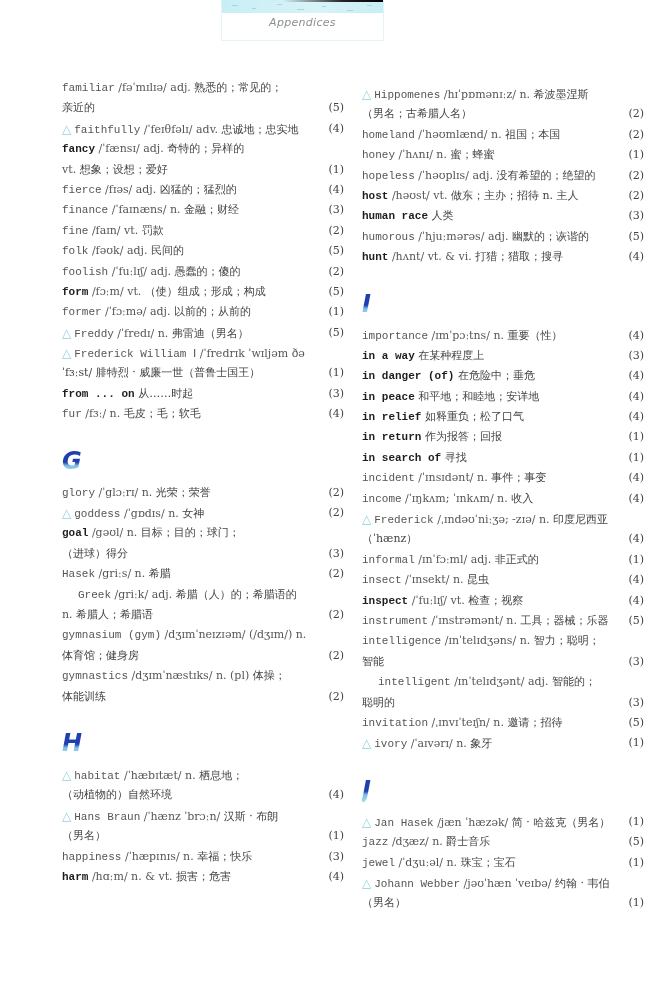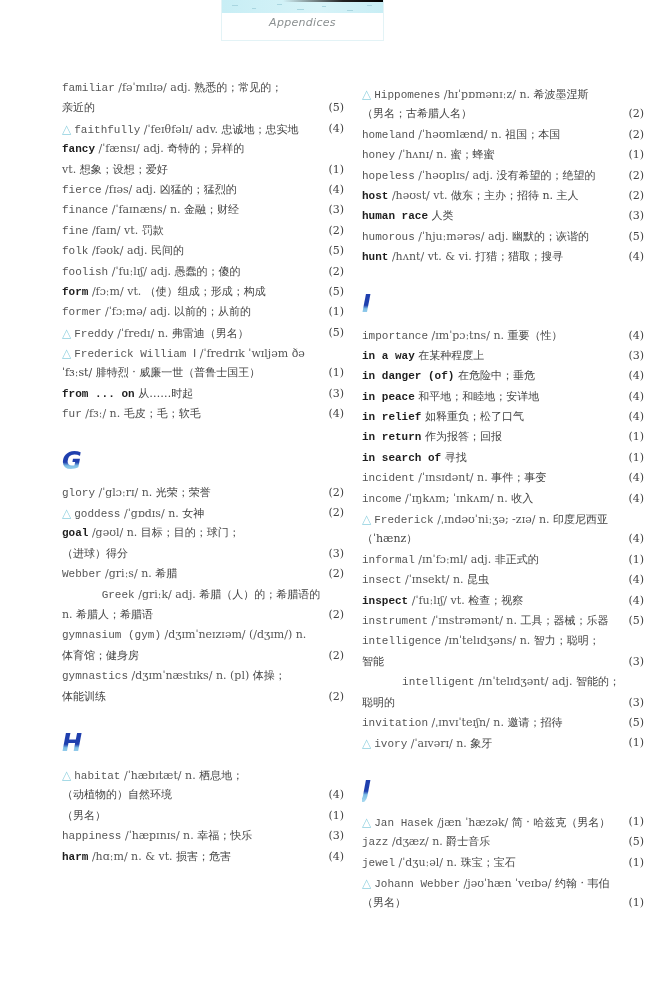--- a/index.html
+++ b/index.html
@@ -25,21 +25,21 @@
     font-family: "DejaVu Sans", sans-serif; font-style: italic; font-size: 11px; color: #8a8f90;
     letter-spacing: 0.3px;
   }
   .col { position: absolute; top: 78px; width: 282px; }
   .col.left { left: 62px; }
   .col.right { left: 362px; margin-top: 6px; }
   .line {
     position: relative; height: 20.4px; line-height: 20.4px; font-size: 11px; white-space: nowrap;
   }
   .line .num { position: absolute; right: 0; top: 0; color: #444; }
-  .line.indent1 { padding-left: 16px; text-align: center; }
+  .line.indent1 { padding-left: 16px; }
   .line.cont { text-align: left; padding-right: 36px; }
   .hw { color: #555; font-family: Liberation Mono, monospace; }
   .hw.bold { font-weight: bold; color: #1e1e1e; }
   .pron { color: #555; }
   .pos { color: #555; }
   .def { color: #444; }
   .tri { color: #8fd0df; font-size: 12px; margin-right: 3px; font-family: "DejaVu Sans", sans-serif; }
   .letter-head { position: relative; height: 44px; }
   .letter-icon {
     position: absolute; left: 0; top: 10px; font-family: "DejaVu Sans", sans-serif;
@@ -93,33 +93,34 @@
     <div class="line"><span class="hw bold">from ... on</span> <span class="def">从……时起</span><span class="num">(3)</span></div>
     <div class="line"><span class="hw">fur</span> <span class="pron">/fɜː/</span> <span class="pos">n.</span> <span class="def">毛皮；毛；软毛</span><span class="num">(4)</span></div>
     <div class="spacer"></div>
     <div class="letter-head">
       <span class="letter-icon">G</span>
     </div>
     <div class="line"><span class="hw">glory</span> <span class="pron">/ˈglɔːrɪ/</span> <span class="pos">n.</span> <span class="def">光荣；荣誉</span><span class="num">(2)</span></div>
     <div class="line"><span class="tri">△</span><span class="hw">goddess</span> <span class="pron">/ˈgɒdɪs/</span> <span class="pos">n.</span> <span class="def">女神</span><span class="num">(2)</span></div>
     <div class="line"><span class="hw bold">goal</span> <span class="pron">/gəʊl/</span> <span class="pos">n.</span> <span class="def">目标；目的；球门；</span></div>
     <div class="line cont"><span class="def">（进球）得分</span><span class="num">(3)</span></div>
-    <div class="line"><span class="hw">Webber</span> <span class="pron">/griːs/</span> <span class="pos">n.</span> <span class="def">希腊</span><span class="num">(2)</span></div>
+    <div class="line"><span class="hw">Hasek</span> <span class="pron">/griːs/</span> <span class="pos">n.</span> <span class="def">希腊</span><span class="num">(2)</span></div>
     <div class="line indent1"><span class="hw">Greek</span> <span class="pron">/griːk/</span> <span class="pos">adj.</span> <span class="def">希腊（人）的；希腊语的</span></div>
     <div class="line cont"><span class="pos">n.</span> <span class="def">希腊人；希腊语</span><span class="num">(2)</span></div>
     <div class="line"><span class="hw">gymnasium (gym)</span> <span class="pron">/dʒɪmˈneɪzɪəm/ (/dʒɪm/)</span> <span class="pos">n.</span></div>
     <div class="line cont"><span class="def">体育馆；健身房</span><span class="num">(2)</span></div>
     <div class="line"><span class="hw">gymnastics</span> <span class="pron">/dʒɪmˈnæstɪks/</span> <span class="pos">n. (pl)</span> <span class="def">体操；</span></div>
     <div class="line cont"><span class="def">体能训练</span><span class="num">(2)</span></div>
     <div class="spacer"></div>
     <div class="letter-head">
       <span class="letter-icon">H</span>
     </div>
     <div class="line"><span class="tri">△</span><span class="hw">habitat</span> <span class="pron">/ˈhæbɪtæt/</span> <span class="pos">n.</span> <span class="def">栖息地；</span></div>
     <div class="line cont"><span class="def">（动植物的）自然环境</span><span class="num">(4)</span></div>
+    <div class="line"><span class="tri">△</span><span class="hw">Hans Braun</span> <span class="pron">/ˈhænz ˈbrɔːn/</span> <span class="def">汉斯 · 布朗</span></div>
     <div class="line cont"><span class="def">（男名）</span><span class="num">(1)</span></div>
     <div class="line"><span class="hw">happiness</span> <span class="pron">/ˈhæpɪnɪs/</span> <span class="pos">n.</span> <span class="def">幸福；快乐</span><span class="num">(3)</span></div>
     <div class="line"><span class="hw bold">harm</span> <span class="pron">/hɑːm/</span> <span class="pos">n. &amp; vt.</span> <span class="def">损害；危害</span><span class="num">(4)</span></div>
   </div>
 <div class="col right" id="col-right">
     <div class="line"><span class="tri">△</span><span class="hw">Hippomenes</span> <span class="pron">/hɪˈpɒmənɪːz/</span> <span class="pos">n.</span> <span class="def">希波墨涅斯</span></div>
     <div class="line cont"><span class="def">（男名；古希腊人名）</span><span class="num">(2)</span></div>
     <div class="line"><span class="hw">homeland</span> <span class="pron">/ˈhəʊmlænd/</span> <span class="pos">n.</span> <span class="def">祖国；本国</span><span class="num">(2)</span></div>
     <div class="line"><span class="hw">honey</span> <span class="pron">/ˈhʌnɪ/</span> <span class="pos">n.</span> <span class="def">蜜；蜂蜜</span><span class="num">(1)</span></div>
     <div class="line"><span class="hw">hopeless</span> <span class="pron">/ˈhəʊplɪs/</span> <span class="pos">adj.</span> <span class="def">没有希望的；绝望的</span><span class="num">(2)</span></div>

